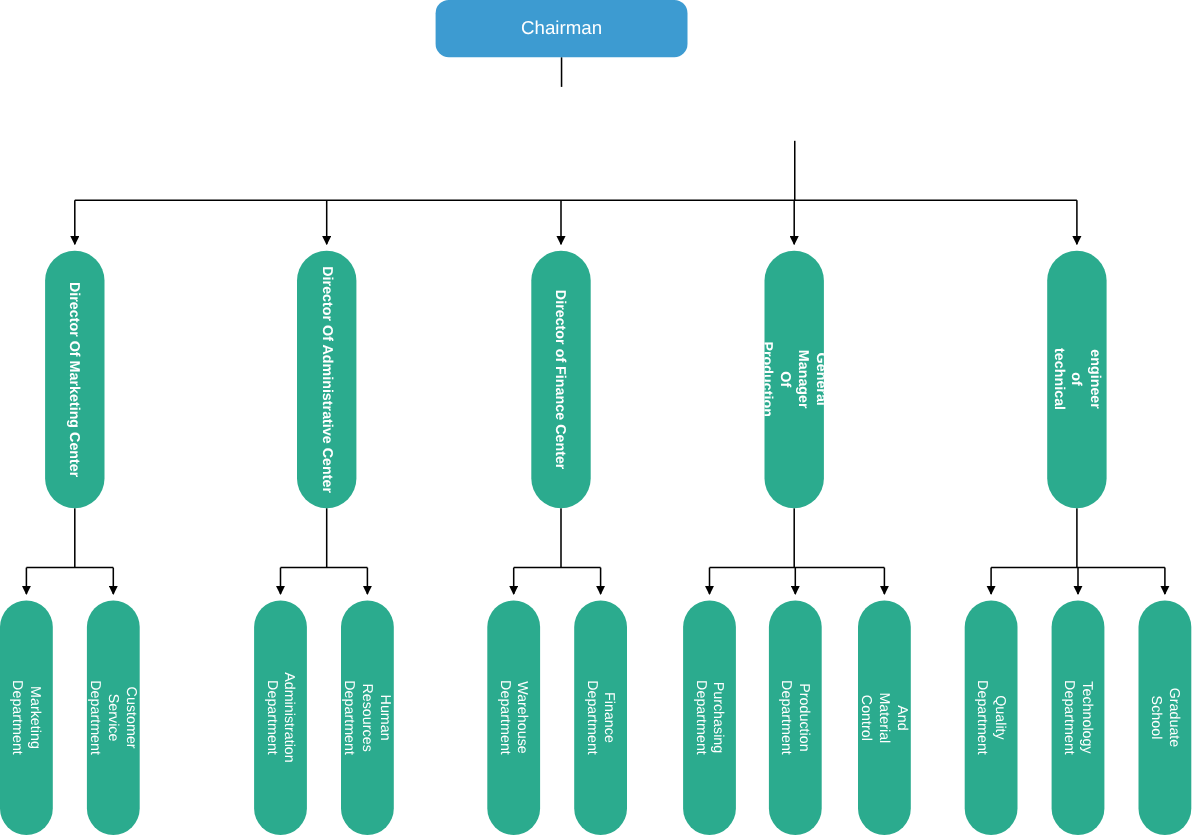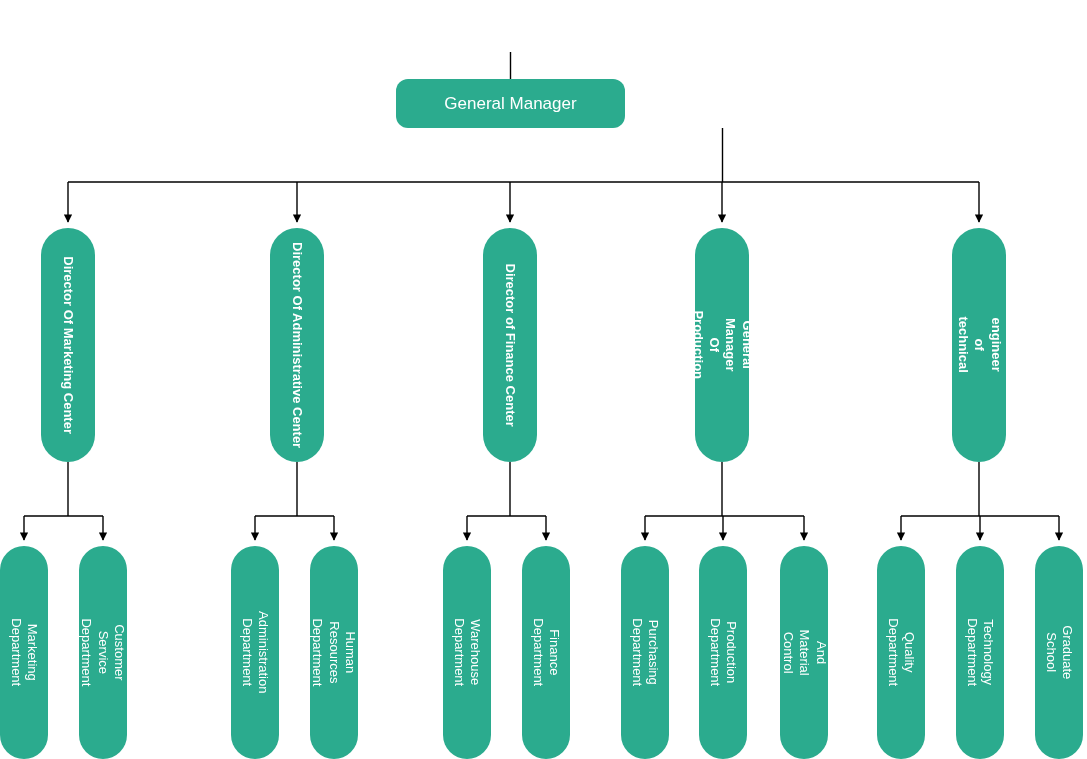--- a/index.html
+++ b/index.html
@@ -117,24 +117,24 @@
       <line x1="804" y1="516" x2="804" y2="540" marker-end="url(#arrow)"></line>
 
       <line x1="979" y1="462" x2="979" y2="516"></line>
       <line x1="901" y1="516" x2="1059" y2="516"></line>
       <line x1="901" y1="516" x2="901" y2="540" marker-end="url(#arrow)"></line>
       <line x1="980" y1="516" x2="980" y2="540" marker-end="url(#arrow)"></line>
       <line x1="1059" y1="516" x2="1059" y2="540" marker-end="url(#arrow)"></line>
     </g>
   </svg>
 
+  <div class="node horiz" style="left: 396px; top: 0px; width: 229px; height: 52px; background: rgb(61, 155, 209);">
+    <span class="label">Chairman</span>
+  </div>
 
-  <div class="node horiz" style="left: 396px; top: 79px; width: 229px; height: 49px; background: rgb(43, 171, 142);">
-    <span class="label">General Manager</span>
-  </div>
 
   <div class="node vert level2" style="left: 41px; top: 228px; width: 54px; height: 234px; background: rgb(43, 171, 142);">
     <span class="rot" style="width: 218px;">Director Of Marketing Center</span>
   </div>
   <div class="node vert level2" style="left: 270px; top: 228px; width: 54px; height: 234px; background: rgb(43, 171, 142);">
     <span class="rot" style="width: 218px;">Director Of Administrative Center</span>
   </div>
   <div class="node vert level2" style="left: 483px; top: 228px; width: 54px; height: 234px; background: rgb(43, 171, 142);">
     <span class="rot" style="width: 218px;">Director of Finance Center</span>
   </div>

